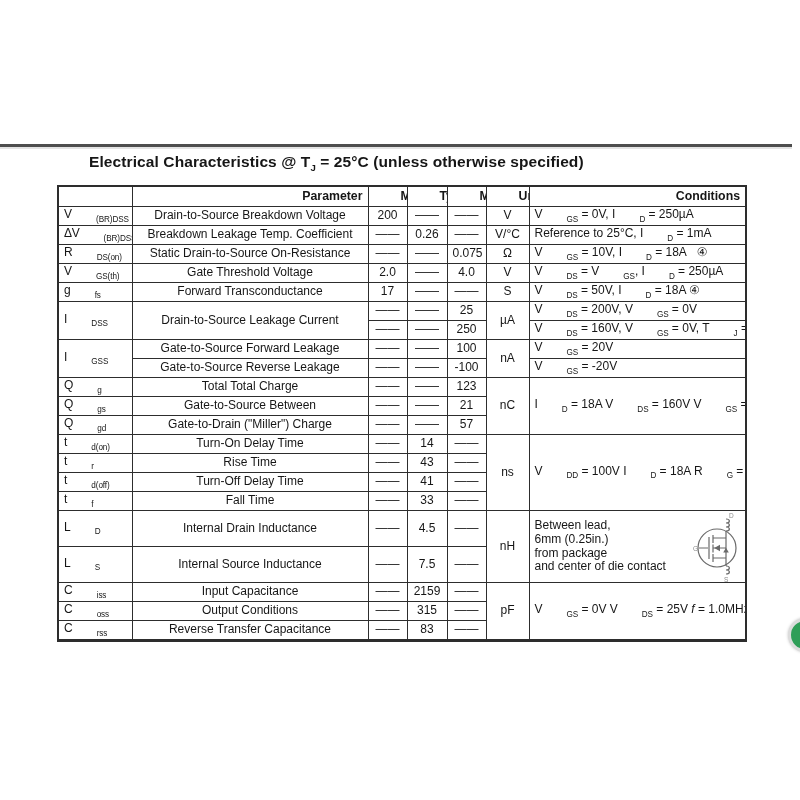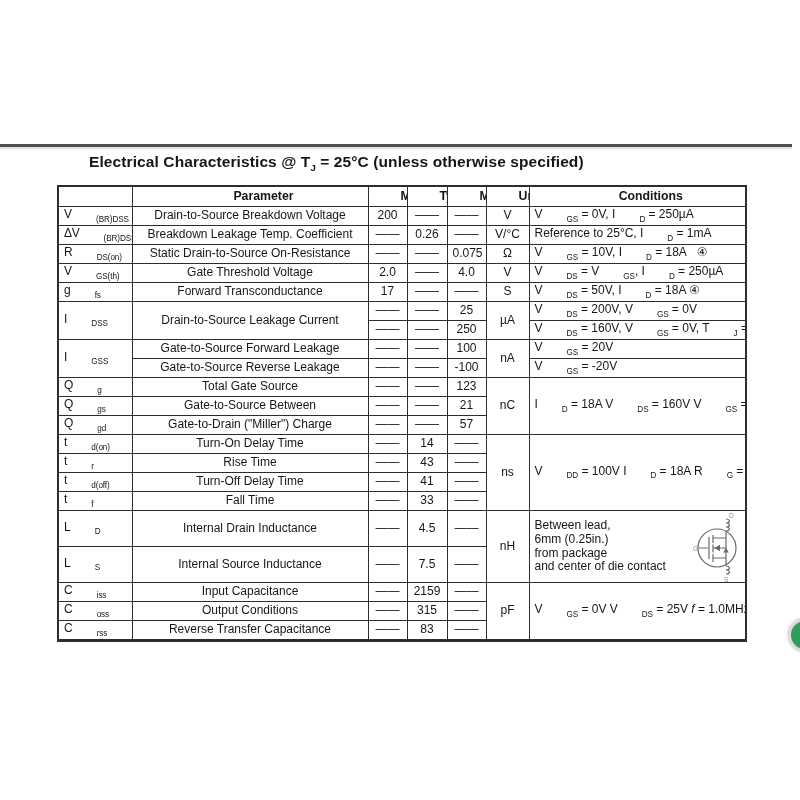--- a/index.html
+++ b/index.html
@@ -24,21 +24,21 @@
     border:1px solid #2d2d2d;
     padding:0 5px;
     height:18px;
     font-size:12px;
     line-height:1.15;
     overflow:hidden;
     white-space:nowrap;
     vertical-align:middle;
     background:#fff;
   }
-  .spec th{font-size:12.3px;font-weight:bold;text-align:center;height:19px;padding-left:32px;}
+  .spec th{font-size:12.3px;font-weight:bold;text-align:right;height:19px;padding-left:32px;}
   .spec sub{font-size:0.68em;letter-spacing:-0.1px;padding-left:24px;}
   .sym{text-align:left;padding-left:5px;padding-right:2px;}
   .sym-small{font-size:10.8px;letter-spacing:-0.25px;}
   .param{text-align:center;padding-left:7px;}
   .num{text-align:center;padding:0 2px;}
   .units{text-align:center;padding:0 2px;}
   .cond{
     text-align:left;padding:1px 6px;font-size:11.7px;
     white-space:pre-line;line-height:17.4px;margin-top:36px;
   }
@@ -159,21 +159,21 @@
   <tr>
     <td class="param">Gate-to-Source Reverse Leakage</td>
     <td class="num">——</td>
     <td class="num">——</td>
     <td class="num">-100</td>
     <td class="cond">V<sub>GS</sub> = -20V</td>
   </tr>
 
   <tr>
     <td class="sym">Q<sub>g</sub></td>
-    <td class="param">Total Gate Source</td>
+    <td class="param">Total Total Charge</td>
     <td class="num">——</td>
     <td class="num">——</td>
     <td class="num">123</td>
     <td class="units" rowspan="3">nC</td>
     <td class="cond" rowspan="3">I<sub>D</sub> = 18A
 V<sub>DS</sub> = 160V
 V<sub>GS</sub> = 10V, See Fig. 6 and 13&nbsp;&nbsp;&nbsp;④</td>
   </tr>
   <tr>
     <td class="sym">Q<sub>gs</sub></td>

